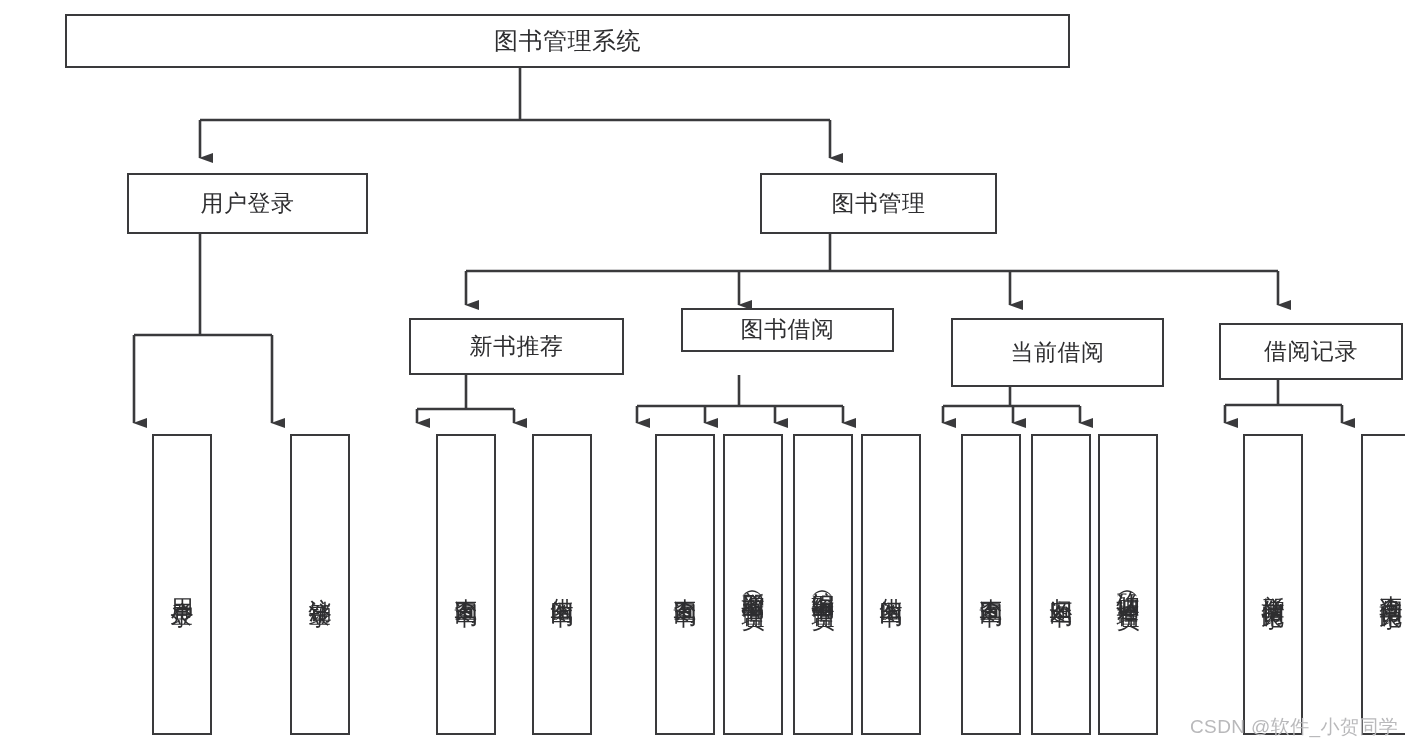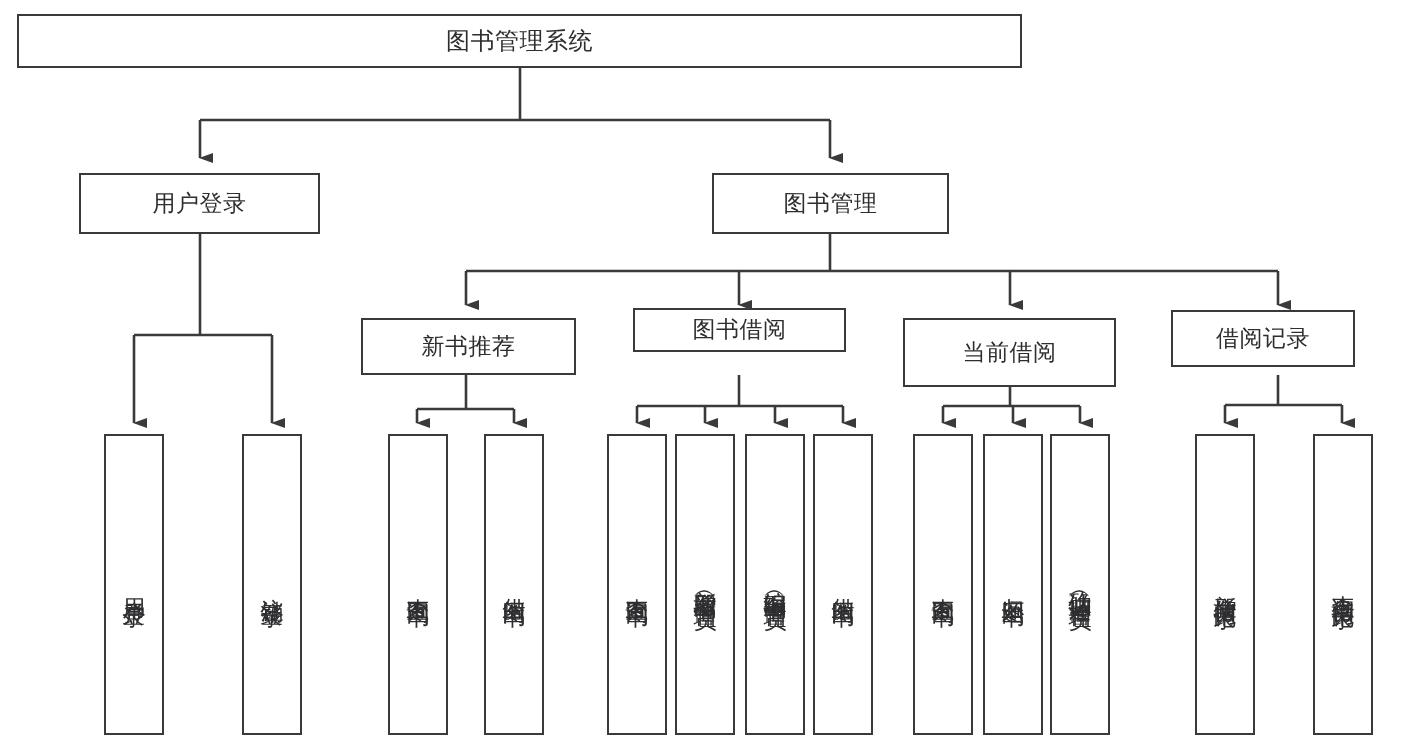--- a/index.html
+++ b/index.html
@@ -28,20 +28,21 @@
   .node {
     position: absolute;
     box-sizing: border-box;
     background: #ffffff;
     border: 2px solid #3a3a3c;
     display: flex;
     align-items: center;
     justify-content: center;
     color: #2e2e30;
     z-index: 2;
+    margin-left: 48px;
   }
   .node .label {
     display: block;
     text-align: center;
     line-height: 1.18;
     letter-spacing: 0.5px;
   }
   .node.horiz .label {
     writing-mode: horizontal-tb;
     font-size: 23px;
@@ -134,21 +135,21 @@
 
   <div class="node horiz" style="left:712px; top:173px; width:237px; height:61px;">
     <span class="label">图书管理</span>
   </div>
   <div class="node horiz" style="left:633px; top:308px; width:213px; height:44px;">
     <span class="label">图书借阅</span>
   </div>
   <div class="node horiz" style="left:903px; top:318px; width:213px; height:69px;">
     <span class="label">当前借阅</span>
   </div>
-  <div class="node horiz" style="left:1171px; top:310px; width:184px; height:57px;">
+  <div class="node horiz" style="left:1171px; top:323px; width:184px; height:57px;">
     <span class="label">借阅记录</span>
   </div>
 
   <div class="node vert" style="left:104px; top:434px; width:60px; height:301px;">
     <span class="label">用户登录</span>
   </div>
   <div class="node vert" style="left:242px; top:434px; width:60px; height:301px;">
     <span class="label">注销登录</span>
   </div>
 
@@ -182,14 +183,15 @@
     <span class="label">确认归还（管理员）</span>
   </div>
 
   <div class="node vert" style="left:1195px; top:434px; width:60px; height:301px;">
     <span class="label">新增借阅记录</span>
   </div>
   <div class="node vert" style="left:1313px; top:434px; width:60px; height:301px;">
     <span class="label">查询借阅记录</span>
   </div>
 
+  <div class="watermark" style="left:1190px; top:714px;">CSDN @软件_小贺同学</div>
 
 </div>
 
 </body></html>

